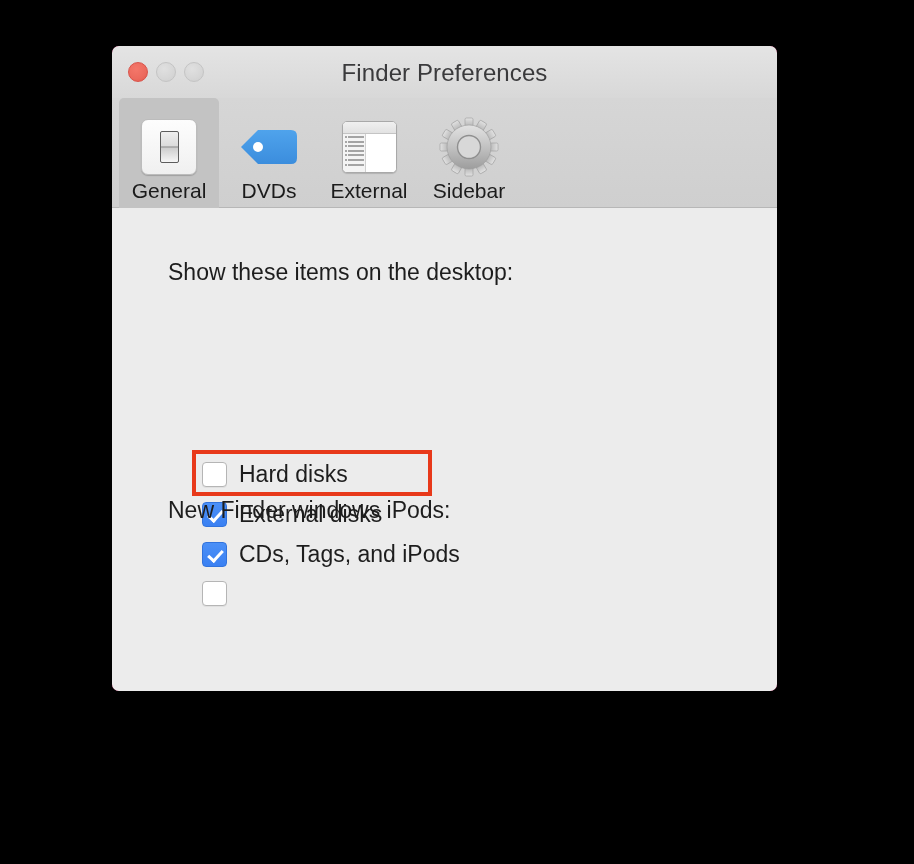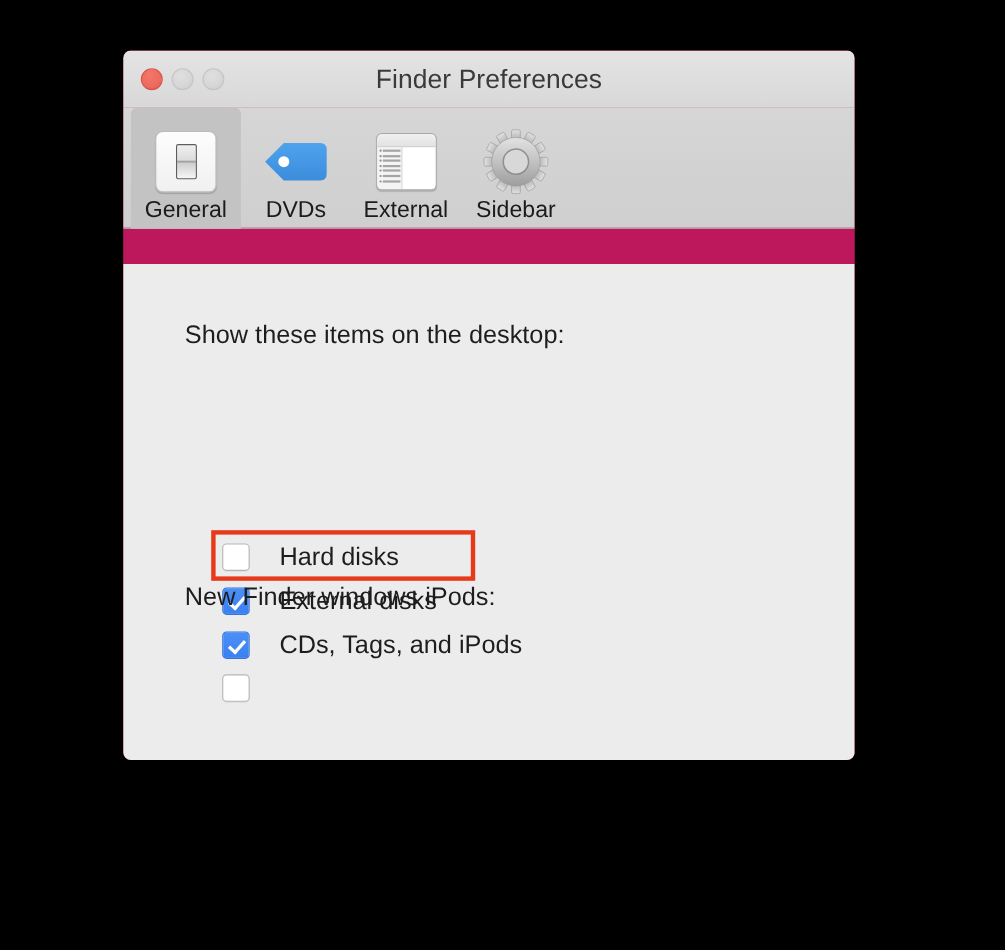--- a/index.html
+++ b/index.html
@@ -170,35 +170,33 @@
   .icon-sidebarwin .sline {
     height: 2px; background: #a4a4a4; flex: 1;
   }
   .icon-sidebarwin .win-main { flex: 1; background: #ffffff; }
 
   
   #content {
     position: relative;
     background: #ececec;
     height: 483px;
-    margin-top: 32px;
   }
   .section-label {
     position: absolute;
     font-size: 23px;
     color: #1d1d1d;
   }
   #show-items-label { left: 56px; top: 51px; }
   #new-windows-label { left: 56px; top: 289px; }
 
   .cbrow {
     position: absolute;
     display: flex;
     align-items: center;
-    gap: 15px;
   }
   .cb {
     width: 25px;
     height: 25px;
     border-radius: 4px;
     box-sizing: border-box;
     flex: 0 0 auto;
     position: relative;
   }
   .cb.off {

